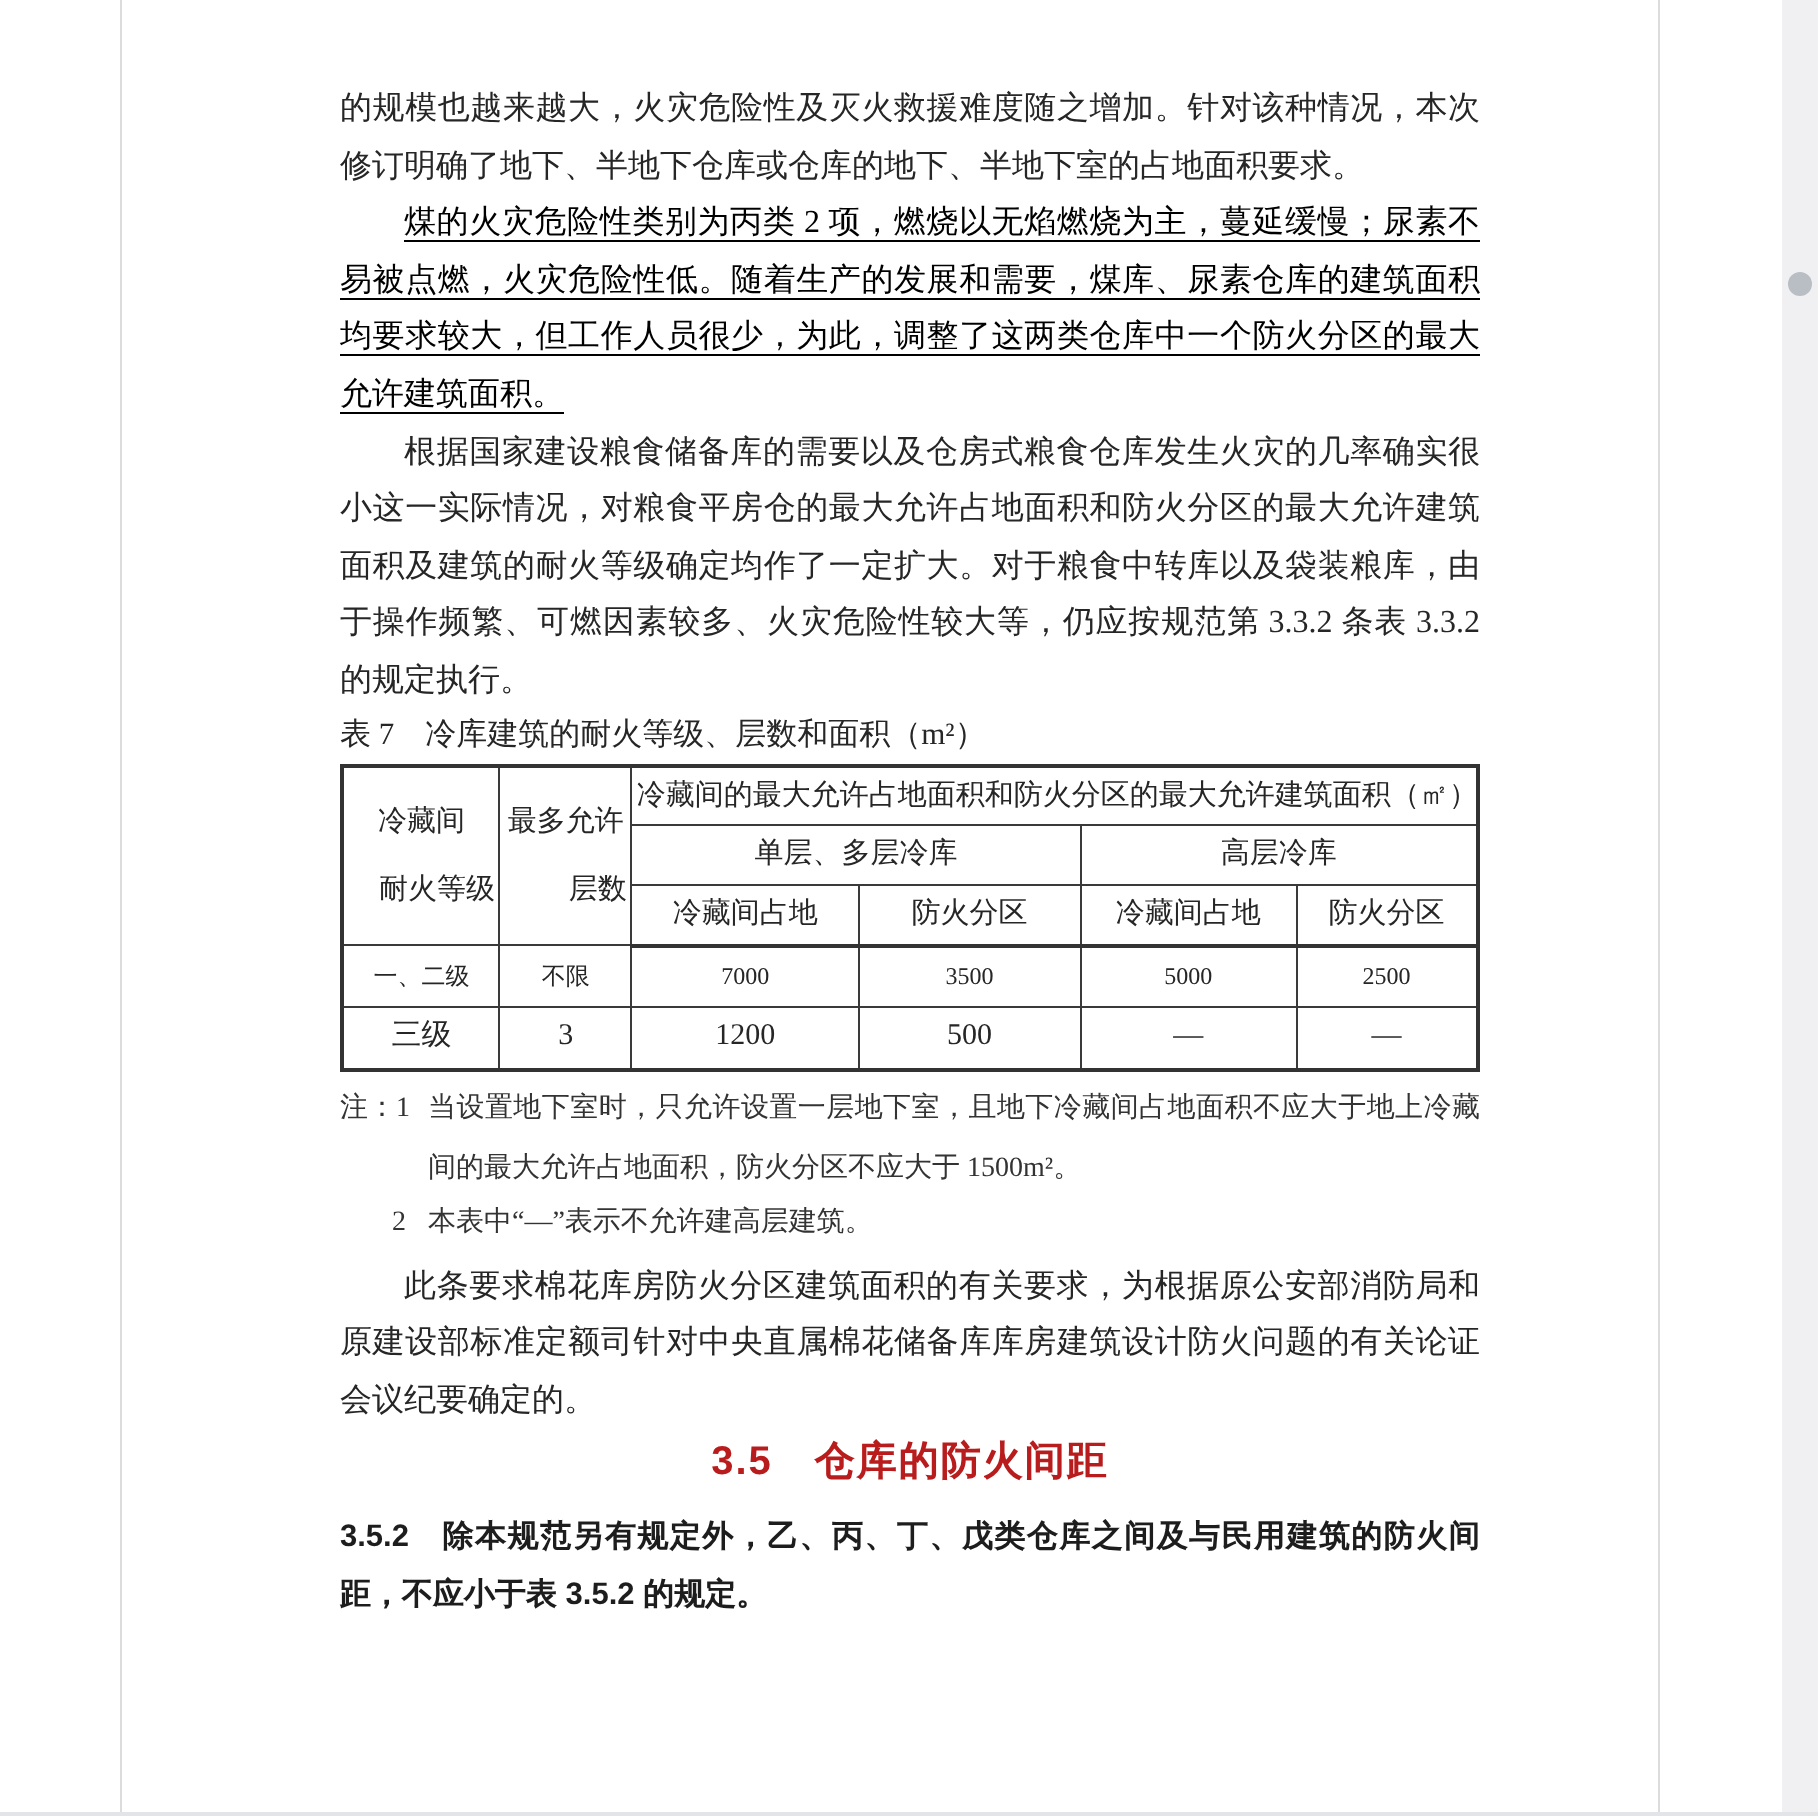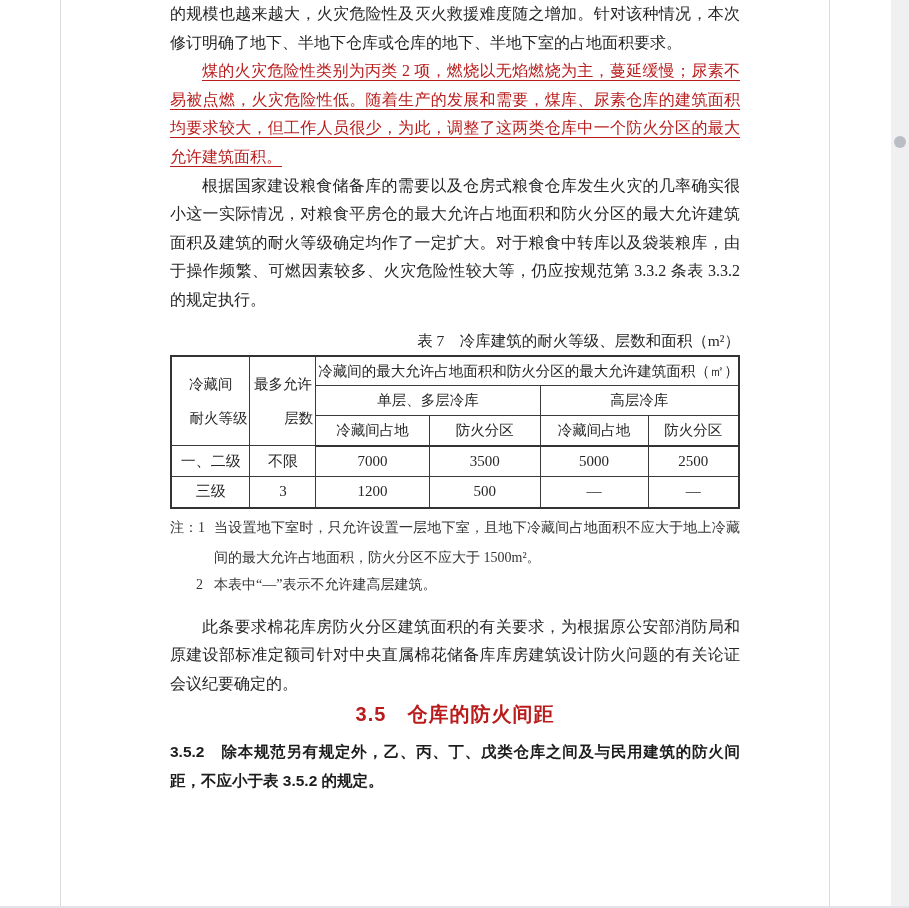--- a/index.html
+++ b/index.html
@@ -15,48 +15,49 @@
   .page {
     position: absolute; left: 60px; top: 0;
     width: 770px; height: 100%;
     box-sizing: border-box;
     background: #ffffff;
     border-left: 1px solid #dcdcdc;
     border-right: 1px solid #dcdcdc;
   }
   .content {
     margin: 0 89px 0 109px;          
+    padding-top: 41px;
     color: #262626;
     font-size: 16px;
     line-height: 28.6px;
     text-align: justify;
   }
   p { margin: 0; text-indent: 2em; }
   p.no-indent { text-indent: 0; }
 
   .red-underlined {
-    color: #b91c1c;
+    color: #000000;
     text-decoration: underline;
     text-decoration-thickness: 1px;
     text-underline-offset: 4px;
   }
   .tag-box {
     color: #b03434;
     border: 1px solid #4a4a4a;
     padding: 0 2px;
     margin: 0 1px;
   }
 
   
   .table-title {
     text-indent: 0;
-    text-align: right;
+    text-align: left;
     font-size: 15.5px;
     line-height: 22px;
-    margin-top: 15px;
+    margin-top: 1px;
   }
   table.fire-table {
     width: 100%;
     border-collapse: collapse;
     table-layout: fixed;
     margin-top: 3px;
     border: 2px solid #333333;
   }
   table.fire-table td {
     border: 1px solid #3a3a3a;
@@ -68,32 +69,32 @@
     overflow: hidden;
     white-space: nowrap;
   }
   td.two-line { white-space: normal; }
   td.two-line div { line-height: 20px; }
   td.two-line div + div { margin-top: 14px; text-align: right; }
   tr.hr1 td { height: 28px; }
   tr.hr2 td { height: 29px; }
   tr.hr3 td { height: 27px; }
   tr.hr3 td { border-bottom: 2px solid #333333; }
-  tr.dr1 td { height: 29px; font-size: 15px; }
+  tr.dr1 td { height: 29px; font-size: 12px; }
   tr.dr2 td { height: 30px; font-size: 15px; }
 
   
   .notes { margin-top: 4px; font-size: 14px; color: #333333; }
   .note-row { display: flex; line-height: 30px; }
   .note-row.second { line-height: 24px; }
   .note-num { flex: none; width: 44px; box-sizing: border-box; }
   .note-num.under { padding-left: 26px; }
   .note-body { flex: 1; text-align: justify; }
 
-  .p-cotton { margin-top: 16px; }
+  .p-cotton { margin-top: 6px; }
 
   .section-heading {
     font-family: "Liberation Sans", "DejaVu Sans", sans-serif;
     font-weight: bold;
     font-size: 20px;
     line-height: 26px;
     text-align: center;
     letter-spacing: 1px;
     color: #b91c1c;
     margin-top: 2px;

